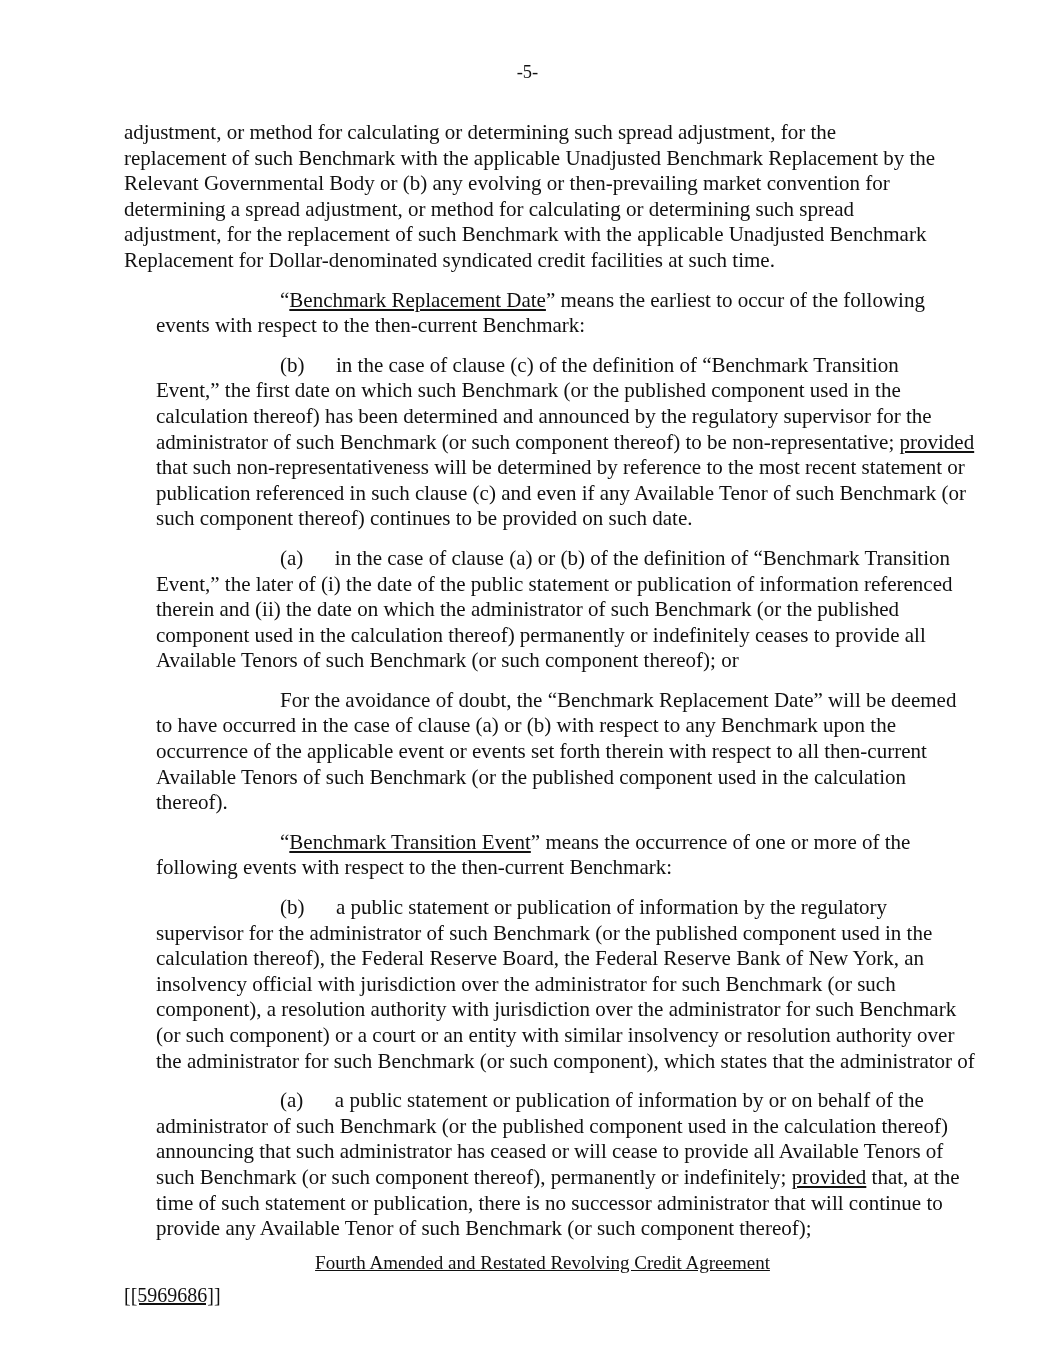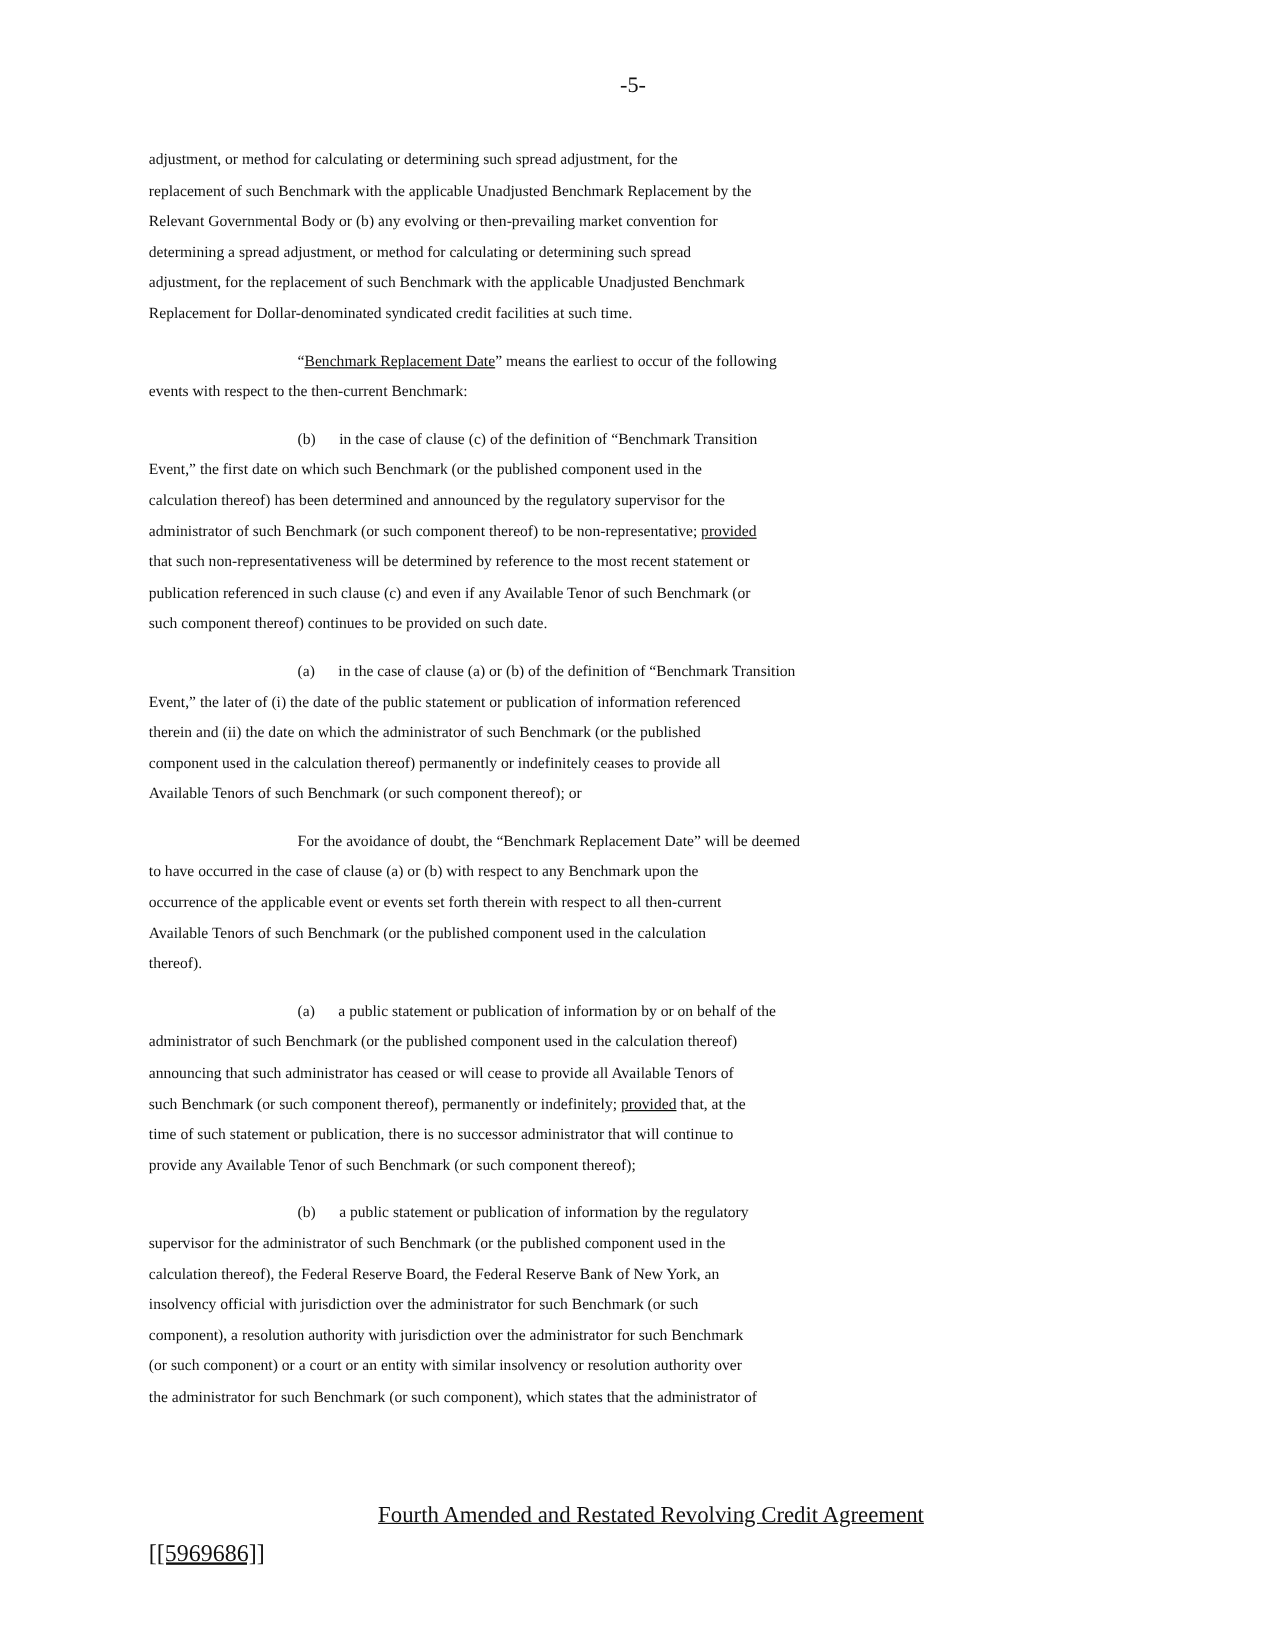--- a/index.html
+++ b/index.html
@@ -26,29 +26,30 @@
     line-height: 25.6px;
   }
   .doc-body {
     position: absolute;
     top: 120px;
     left: 124px;
     width: 814px;
   }
   .para {
     margin: 14px 0 0 0;
-    font-size: 13px;
+    font-size: 21px;
     line-height: 25.6px;
     white-space: pre;
   }
   .para.first {
     margin-top: 0;
   }
   .para.indent {
     text-indent: 124px;
+    margin-left: 32px;
   }
   .u {
     text-decoration: underline;
   }
   .footer-title {
     position: absolute;
     top: 1250px;
     left: 0;
     width: 100%;
     text-align: center;
@@ -92,31 +93,33 @@
     <p class="para indent"><span>(a)      in the case of clause (a) or (b) of the definition of “Benchmark Transition
 Event,” the later of (i) the date of the public statement or publication of information referenced
 therein and (ii) the date on which the administrator of such Benchmark (or the published
 component used in the calculation thereof) permanently or indefinitely ceases to provide all
 Available Tenors of such Benchmark (or such component thereof); or</span></p>
     <p class="para indent"><span>For the avoidance of doubt, the “Benchmark Replacement Date” will be deemed
 to have occurred in the case of clause (a) or (b) with respect to any Benchmark upon the
 occurrence of the applicable event or events set forth therein with respect to all then-current
 Available Tenors of such Benchmark (or the published component used in the calculation
 thereof).</span></p>
-    <p class="para indent"><span>(a)      a public statement or publication of information by or on behalf of the
-administrator of such Benchmark (or the published component used in the calculation thereof)
-announcing that such administrator has ceased or will cease to provide all Available Tenors of
-such Benchmark (or such component thereof), permanently or indefinitely; </span><span class="u">provided</span><span> that, at the
-time of such statement or publication, there is no successor administrator that will continue to
-provide any Available Tenor of such Benchmark (or such component thereof);</span></p>
+    <p class="para indent"><span>“</span><span class="u">Benchmark Transition Event</span><span>” means the occurrence of one or more of the
+following events with respect to the then-current Benchmark:</span></p>
     <p class="para indent"><span>(b)      a public statement or publication of information by the regulatory
 supervisor for the administrator of such Benchmark (or the published component used in the
 calculation thereof), the Federal Reserve Board, the Federal Reserve Bank of New York, an
 insolvency official with jurisdiction over the administrator for such Benchmark (or such
 component), a resolution authority with jurisdiction over the administrator for such Benchmark
 (or such component) or a court or an entity with similar insolvency or resolution authority over
 the administrator for such Benchmark (or such component), which states that the administrator of</span></p>
+    <p class="para indent"><span>(a)      a public statement or publication of information by or on behalf of the
+administrator of such Benchmark (or the published component used in the calculation thereof)
+announcing that such administrator has ceased or will cease to provide all Available Tenors of
+such Benchmark (or such component thereof), permanently or indefinitely; </span><span class="u">provided</span><span> that, at the
+time of such statement or publication, there is no successor administrator that will continue to
+provide any Available Tenor of such Benchmark (or such component thereof);</span></p>
   </div>
 
   <div class="footer-title">Fourth Amended and Restated Revolving Credit Agreement</div>
   <div class="doc-id">[[5969686]]</div>
 
 </div>
 
 </body></html>

